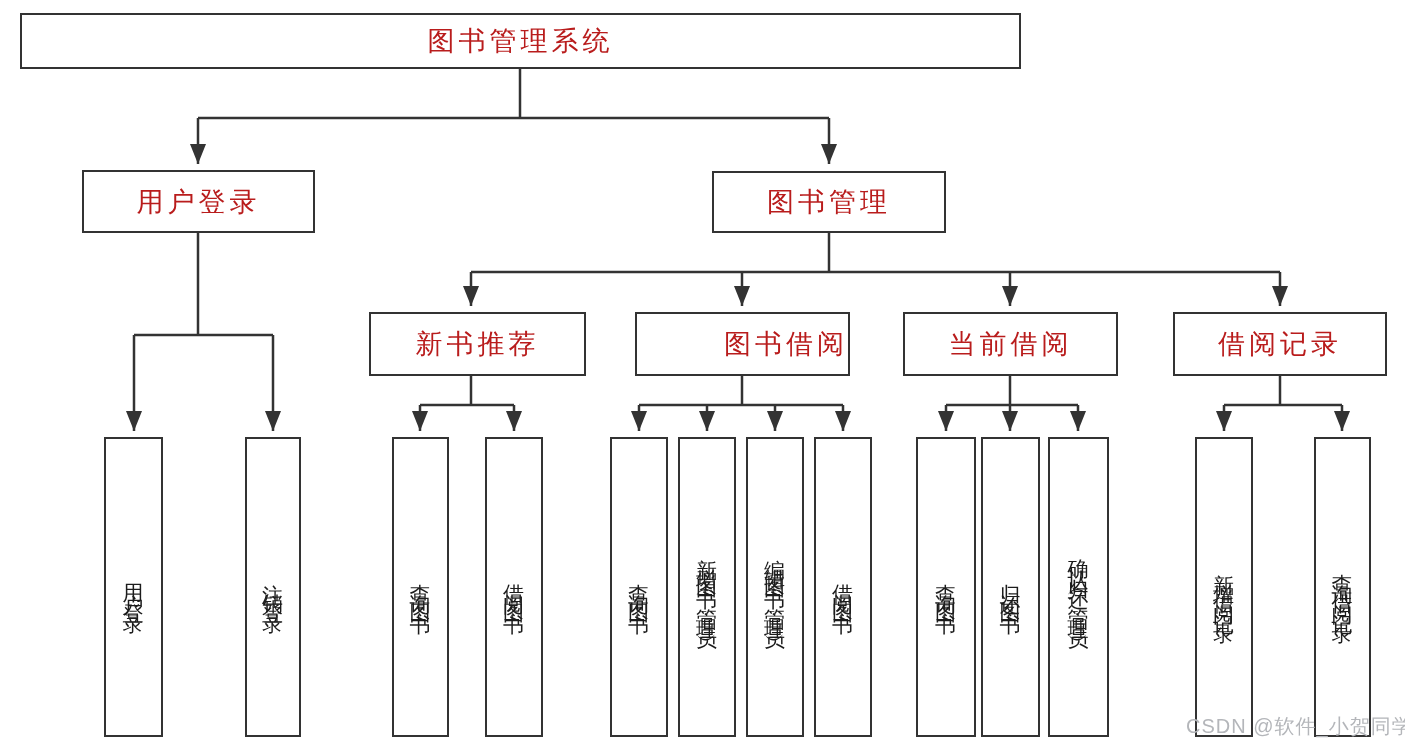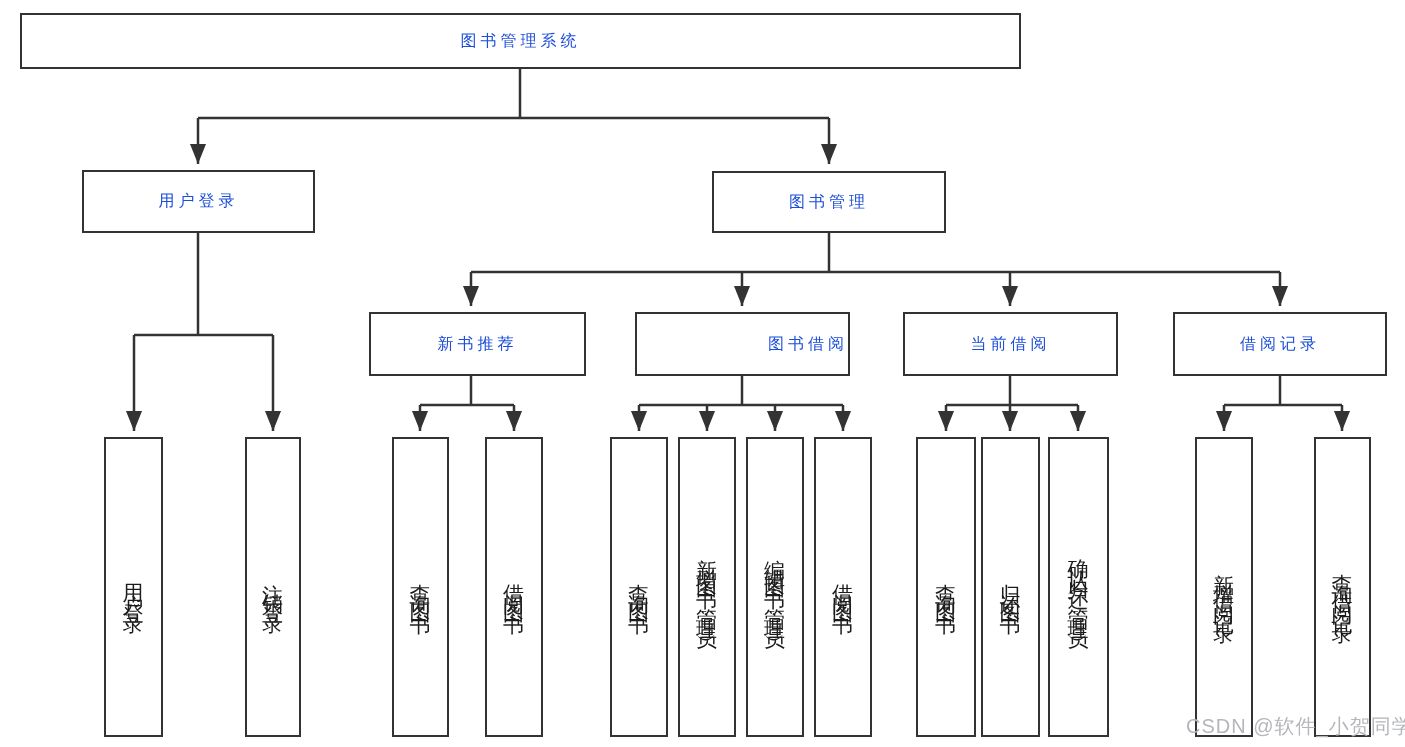--- a/index.html
+++ b/index.html
@@ -6,21 +6,21 @@
   body{
     width:1405px;height:747px;position:relative;background:#ffffff;overflow:hidden;
     font-family:"Liberation Sans","DejaVu Sans",sans-serif;
   }
   .stage{position:absolute;inset:0;width:1405px;height:747px;}
   svg.connectors{position:absolute;left:0;top:0;z-index:1;}
   .box{
     position:absolute;box-sizing:border-box;background:#ffffff;border:2.5px solid #333333;
     display:flex;align-items:center;justify-content:center;z-index:2;
   }
-  .hlabel{font-size:16px;letter-spacing:4px;color:#1d4ed8;white-space:nowrap;}
+  .hlabel{font-size:27px;letter-spacing:4px;color:#b91c1c;white-space:nowrap;}
   .vlabel{
     writing-mode:vertical-rl;text-orientation:mixed;
     font-size:21px;letter-spacing:10px;line-height:1;color:#1c1c1c;white-space:nowrap;
   }
   .watermark{
     position:absolute;left:1186px;top:713px;z-index:3;
     font-size:20px;letter-spacing:1px;color:#b4b6ba;white-space:nowrap;
   }
 </style>
 </head>

